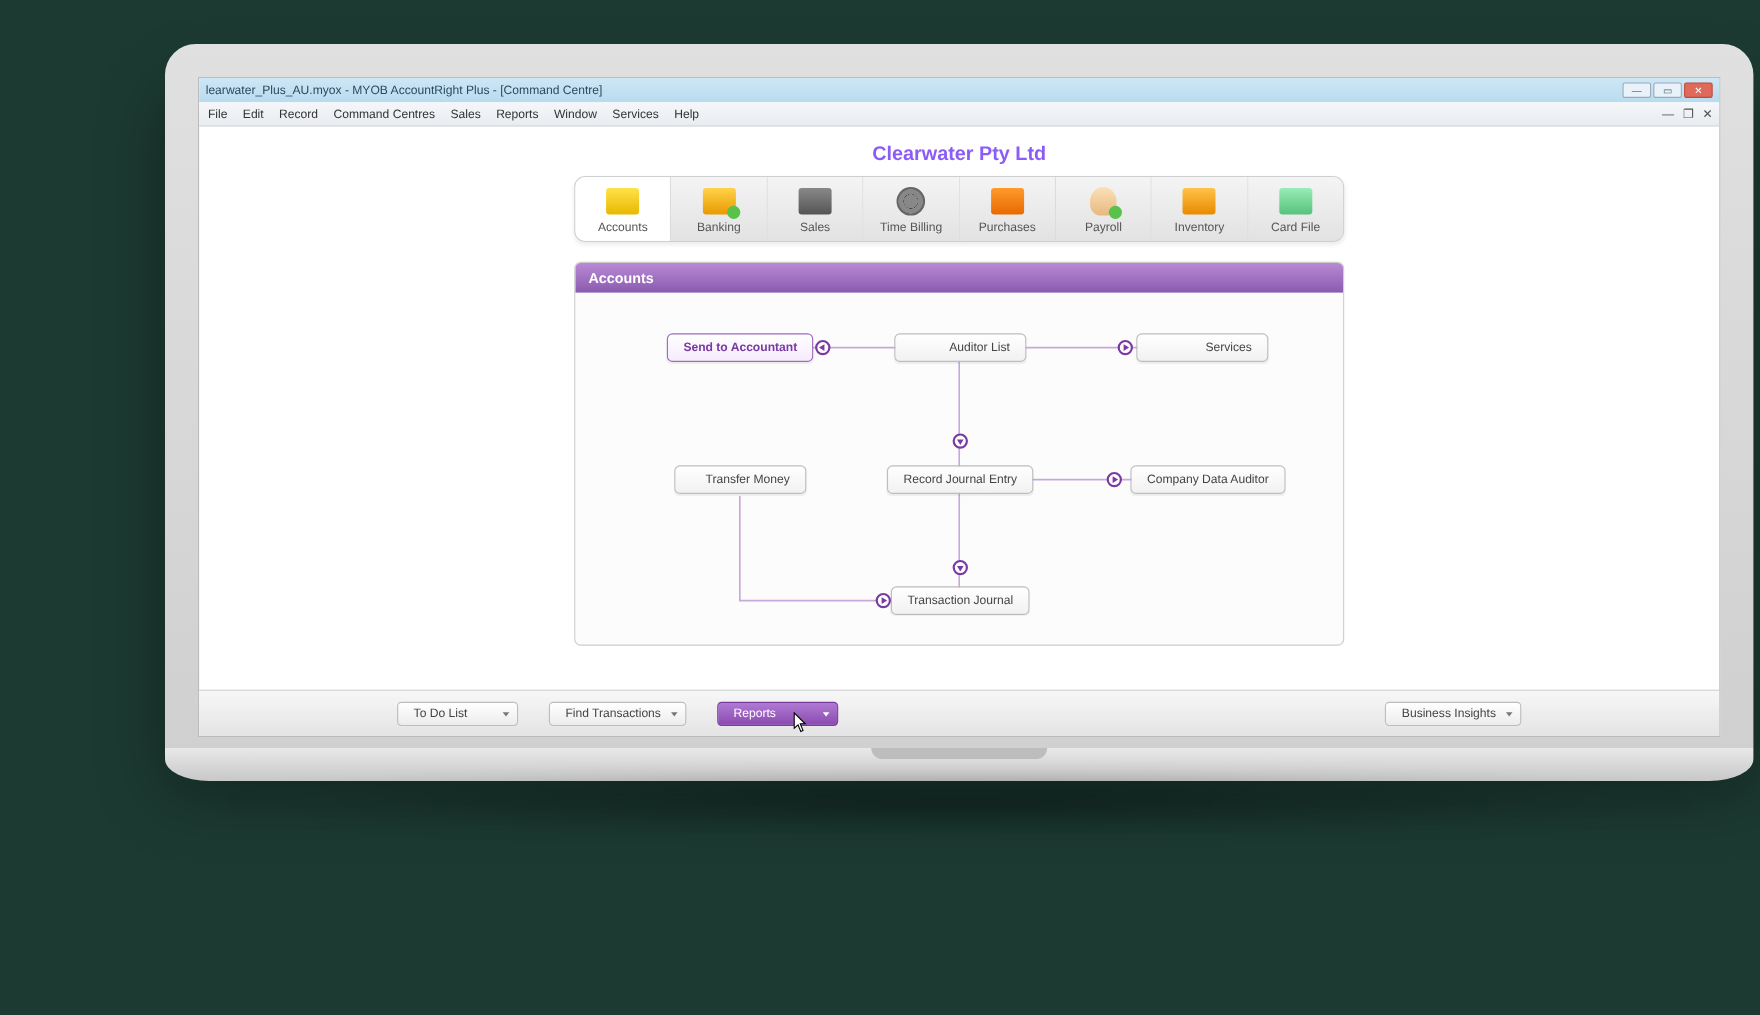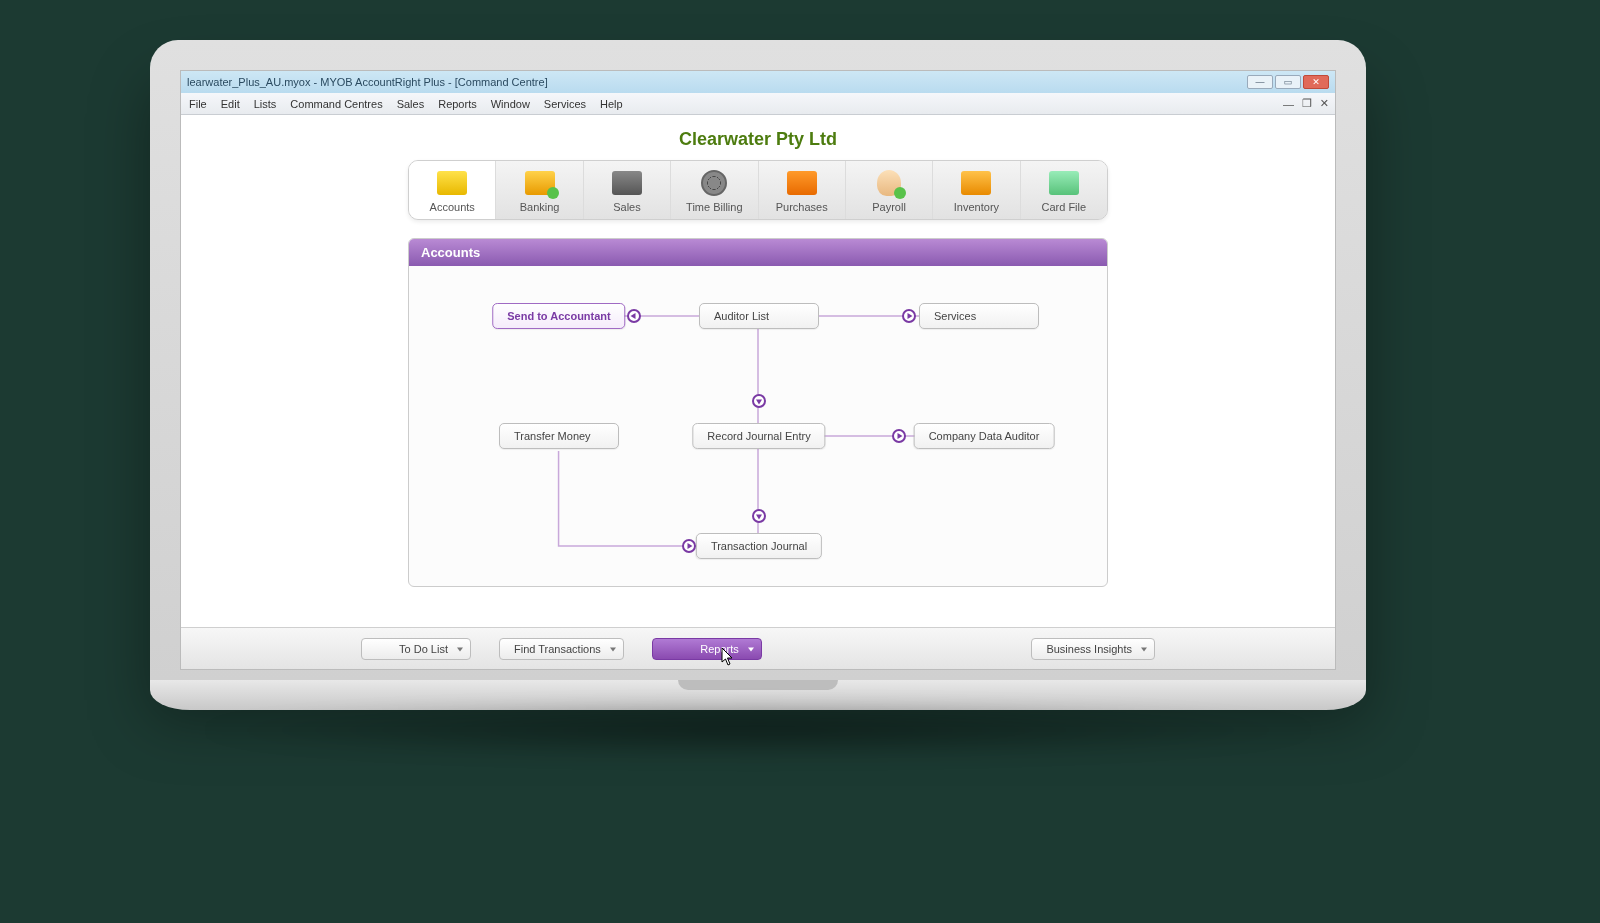--- a/index.html
+++ b/index.html
@@ -9,21 +9,21 @@
     width: 1600px;
     height: 923px;
     overflow: hidden;
     position: relative;
   }
   
   .laptop {
     position: absolute;
     left: 150px;
     top: 40px;
-    width: 1216px;
+    width: 1444px;
   }
   .bezel {
     background: linear-gradient(#e0e0e0,#d0d0d0);
     border-radius: 28px 28px 0 0;
     padding: 30px 30px 10px 30px;
     box-shadow: 0 40px 60px rgba(0,0,0,.35);
   }
   .screen {
     background: #fff;
     width: 100%;
@@ -89,21 +89,21 @@
     position:relative;
   }
   .menubar .right-controls{
     position:absolute; right:6px; top:0; height:100%;
     display:flex; align-items:center; gap:8px; font-size:11px; color:#555;
   }
   .company-title {
     text-align:center;
     font-size:18px;
     font-weight:600;
-    color:#4d7c0f;
+    color:#8b5cf6;
     margin: 14px 0 10px 0;
   }
 
   
   .cc-toolbar {
     width: 700px;
     margin: 0 auto;
     border-radius: 10px;
     background: linear-gradient(#f9f9f9,#e6e6e6);
     border:1px solid #cfcfcf;
@@ -182,21 +182,21 @@
   
   .node {
     position:absolute;
     min-width:120px;
     padding:6px 14px;
     background:linear-gradient(#fff,#f1f1f1);
     border:1px solid #bdbdbd;
     border-radius:5px;
     font-size:11px;
     color:#444;
-    text-align:left;
+    text-align:right;
     box-shadow:0 1px 1px rgba(0,0,0,.06);
     transform:translate(-50%,-50%);
     white-space:nowrap;
   }
   .node.primary {
     border-color:#a06ac4;
     color:#7a3aa4;
     font-weight:600;
     background:linear-gradient(#fff,#f5ecfb);
   }
@@ -234,21 +234,21 @@
   }
   .dd-btn {
     background:linear-gradient(#fff,#ececec);
     border:1px solid #bdbdbd;
     border-radius:4px;
     padding:4px 22px 4px 14px;
     font-size:11px;
     color:#444;
     position:relative;
     min-width:110px;
-    text-align:right;
+    text-align:left;
   }
   .dd-btn::after{
     content:"";
     position:absolute;
     right:7px; top:50%;
     transform:translateY(-40%);
     width:0;height:0;
     border-left:3px solid transparent;
     border-right:3px solid transparent;
     border-top:4px solid #777;
@@ -278,21 +278,21 @@
         <div class="win-controls">
           <div class="win-btn">—</div>
           <div class="win-btn">▭</div>
           <div class="win-btn close">✕</div>
         </div>
       </div>
 
       <div class="menubar">
         <span>File</span>
         <span>Edit</span>
-        <span>Lists</span>
+        <span>Record</span>
         <span>Command Centres</span>
         <span>Sales</span>
         <span>Reports</span>
         <span>Window</span>
         <span>Services</span>
         <span>Help</span>
         <div class="right-controls">
           <span>—</span>
           <span>❐</span>
           <span>✕</span>

